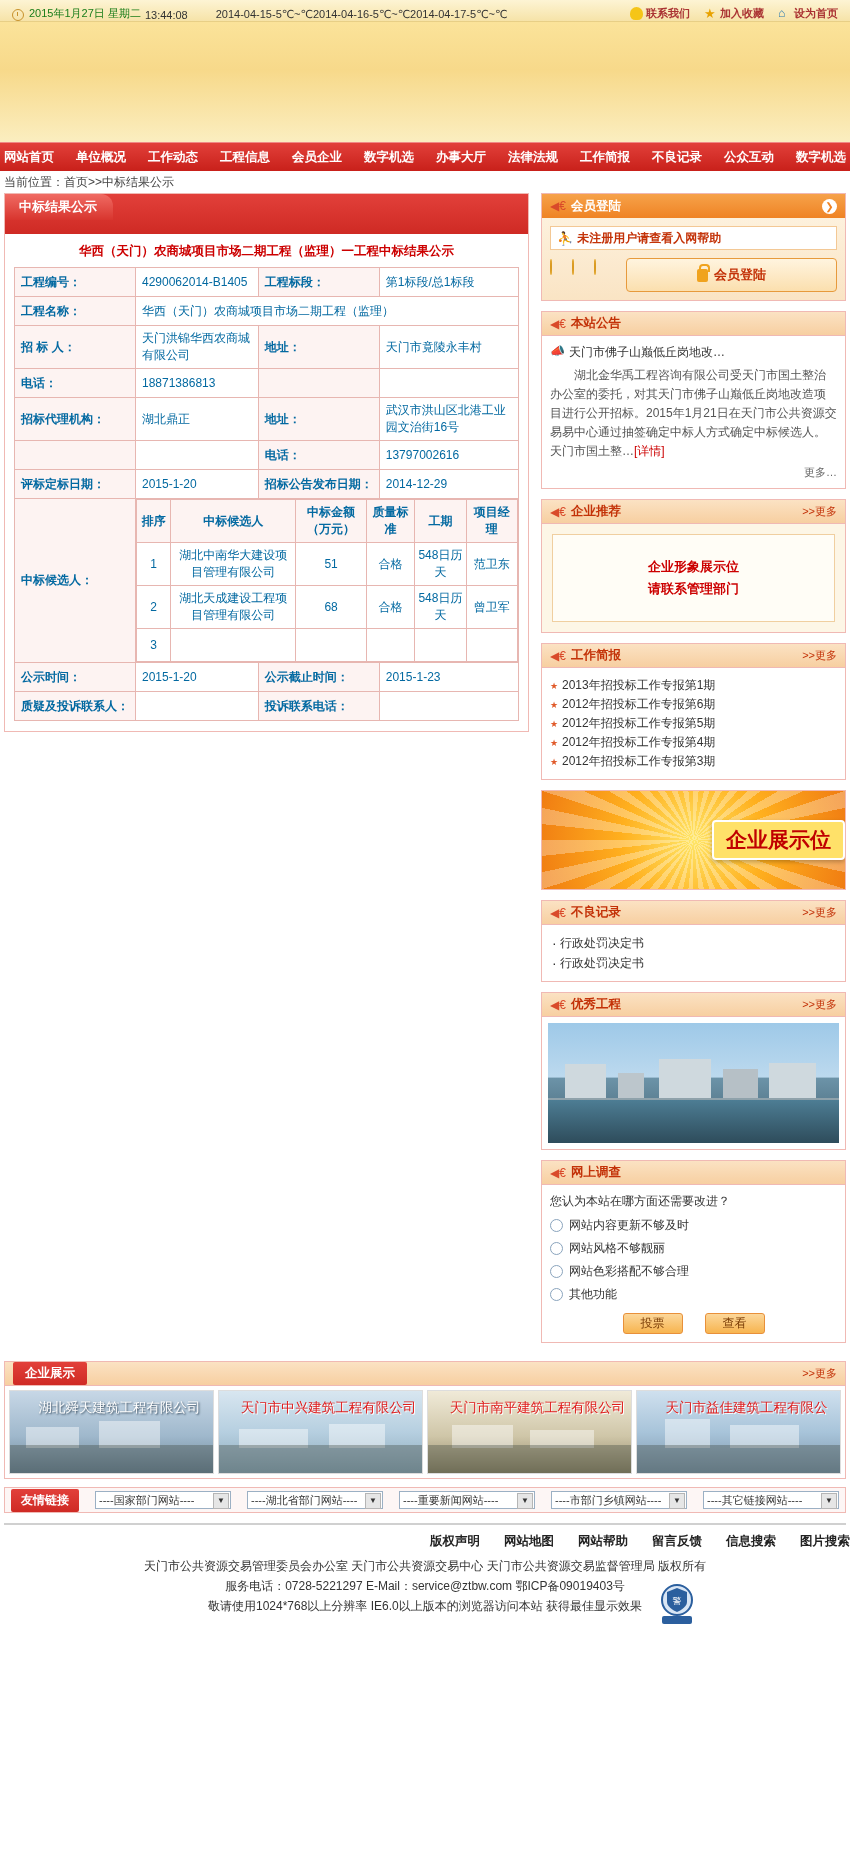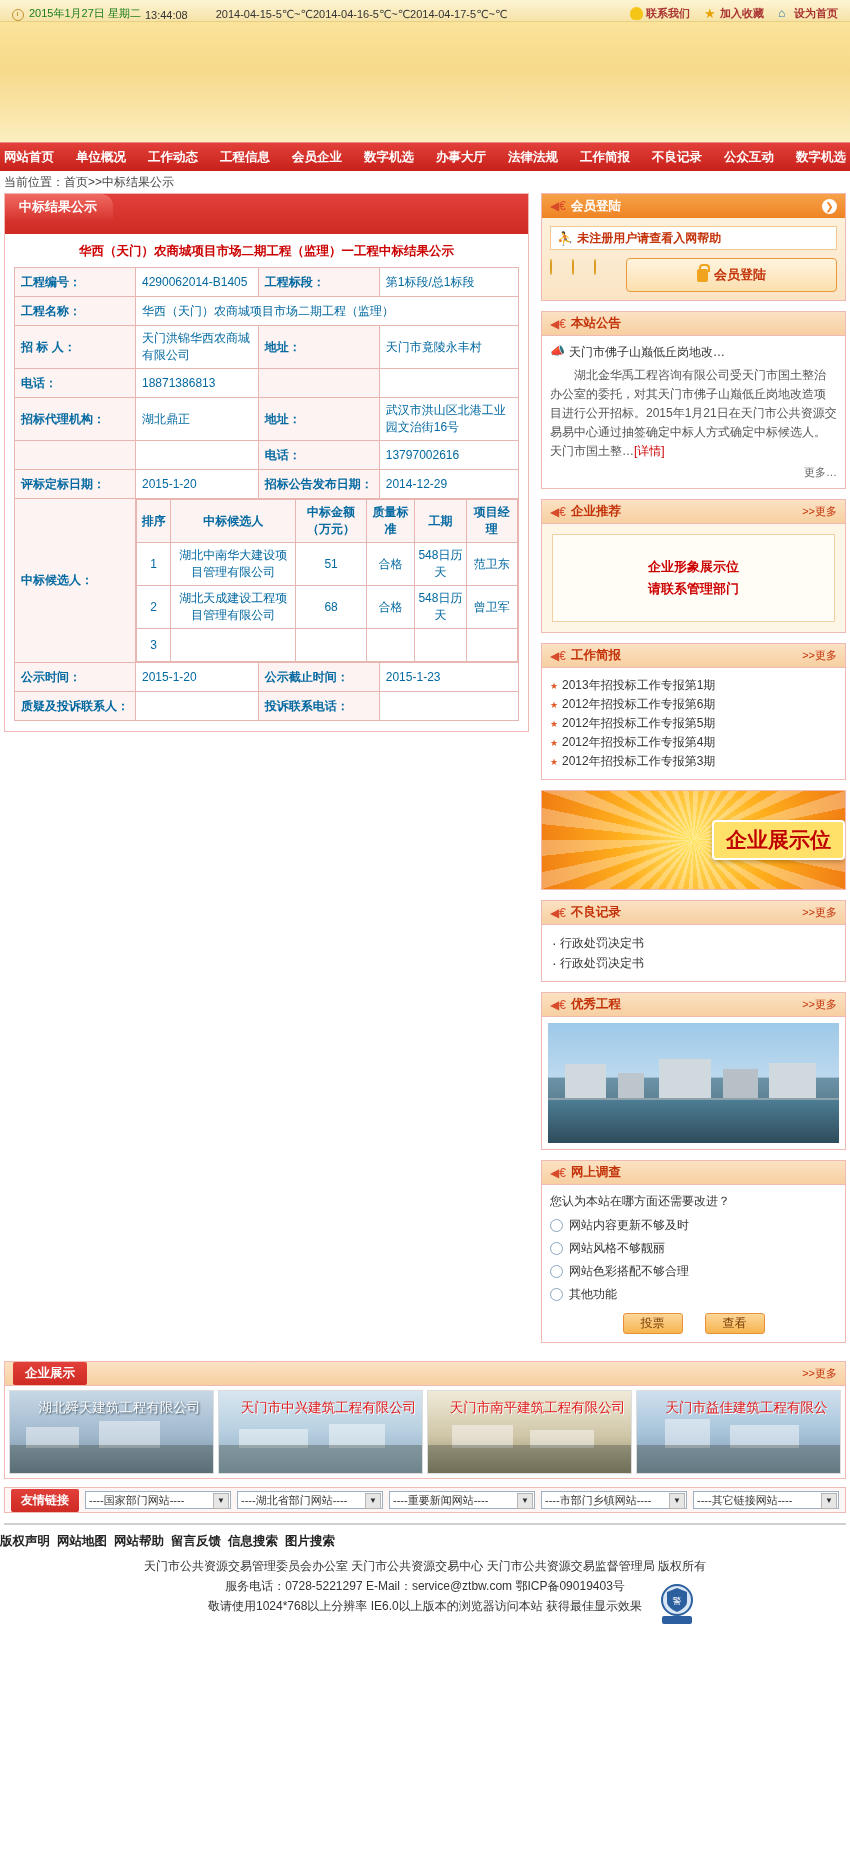--- a/index.html
+++ b/index.html
@@ -227,39 +227,39 @@
   .c2 .cap{color:#e01b1b;text-shadow:1px 1px 0 #fff;}
   .c3{background:linear-gradient(#f0ead8 0%,#cfc6a8 55%,#8d8566 100%);}
   .c3 .cap{color:#e01b1b;text-shadow:1px 1px 0 #fff;}
   .c4{background:linear-gradient(#cfe0ee 0%,#a8c4da 50%,#7a94a8 100%);}
   .c4 .cap{color:#e01b1b;text-shadow:1px 1px 0 #fff;}
   .card .ground{position:absolute;left:0;right:0;bottom:0;height:34%;background:rgba(60,70,60,.35);}
   .card .blk{position:absolute;bottom:30%;background:rgba(255,255,255,.45);}
 
   
   .flinks{
-    margin:8px 4px 0;height:26px;display:flex;align-items:center;gap:6px;
+    margin:8px 4px 0;height:26px;display:flex;align-items:center;gap:16px;
     border:1px solid #f0b9b4;background:#fdf6f5;padding:0 6px;box-sizing:border-box;
   }
   .flabel{
     background:linear-gradient(#e2403a,#cf2a24);color:#fff;font-weight:bold;font-size:12px;
     padding:3px 10px;border-radius:2px;white-space:nowrap;
   }
   .fsel{
     height:18px;border:1px solid #9bb0c4;background:#fff;font-size:11px;color:#333;
     flex:1;display:flex;align-items:center;padding:0 3px;box-sizing:border-box;position:relative;
   }
   .fsel .arrowbox{
     position:absolute;right:1px;top:1px;width:14px;height:14px;background:#e6e6e6;
     border:1px solid #b5b5b5;font-size:8px;line-height:14px;text-align:center;color:#333;
   }
 
   
   .footsep{border-top:2px solid #d0d0d0;margin:10px 4px 0;}
-  .footlinks{display:flex;justify-content:flex-start;gap:7px;padding:8px 0 6px;font-size:12.5px;font-weight:bold;color:#222;}
+  .footlinks{display:flex;justify-content:flex-end;gap:24px;padding:8px 0 6px;font-size:12.5px;font-weight:bold;color:#222;}
   .footlinks a{color:#222;text-decoration:none;}
   .footer{
     background:#fff;text-align:center;font-size:12px;color:#333;line-height:20px;padding-bottom:16px;position:relative;
   }
   .seal{
     position:absolute;right:150px;bottom:6px;width:46px;height:48px;
   }
 </style>
 </head>
 <body>

